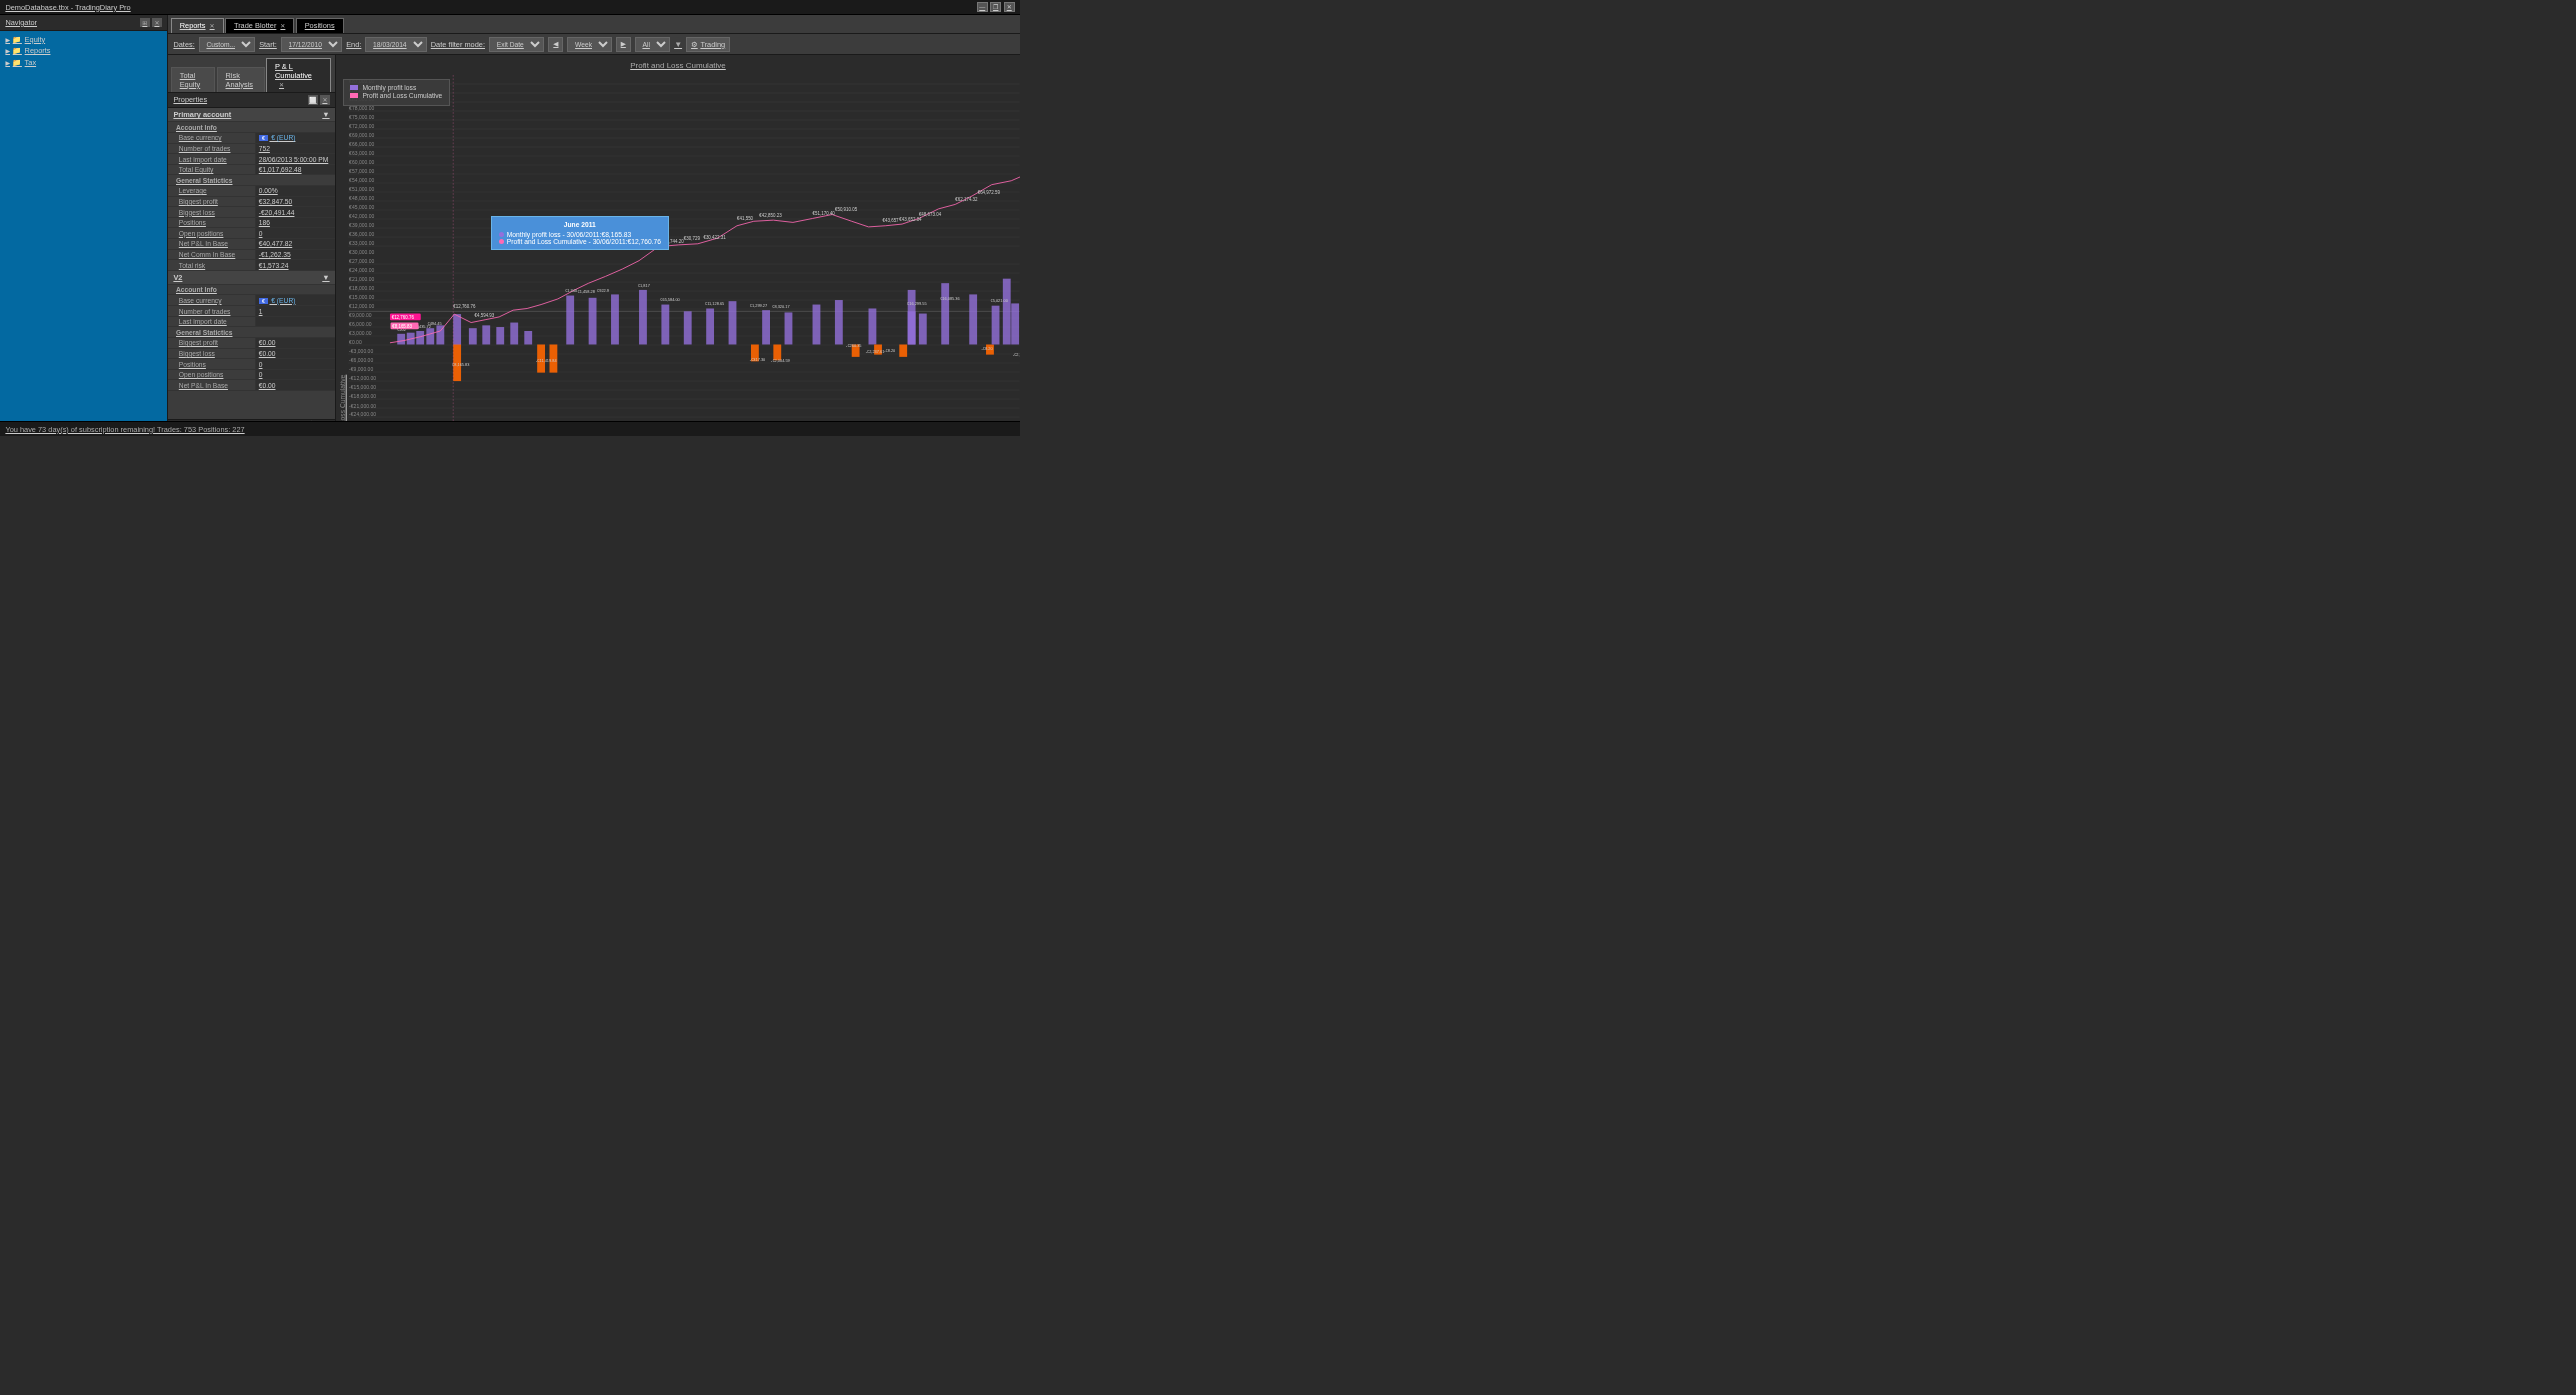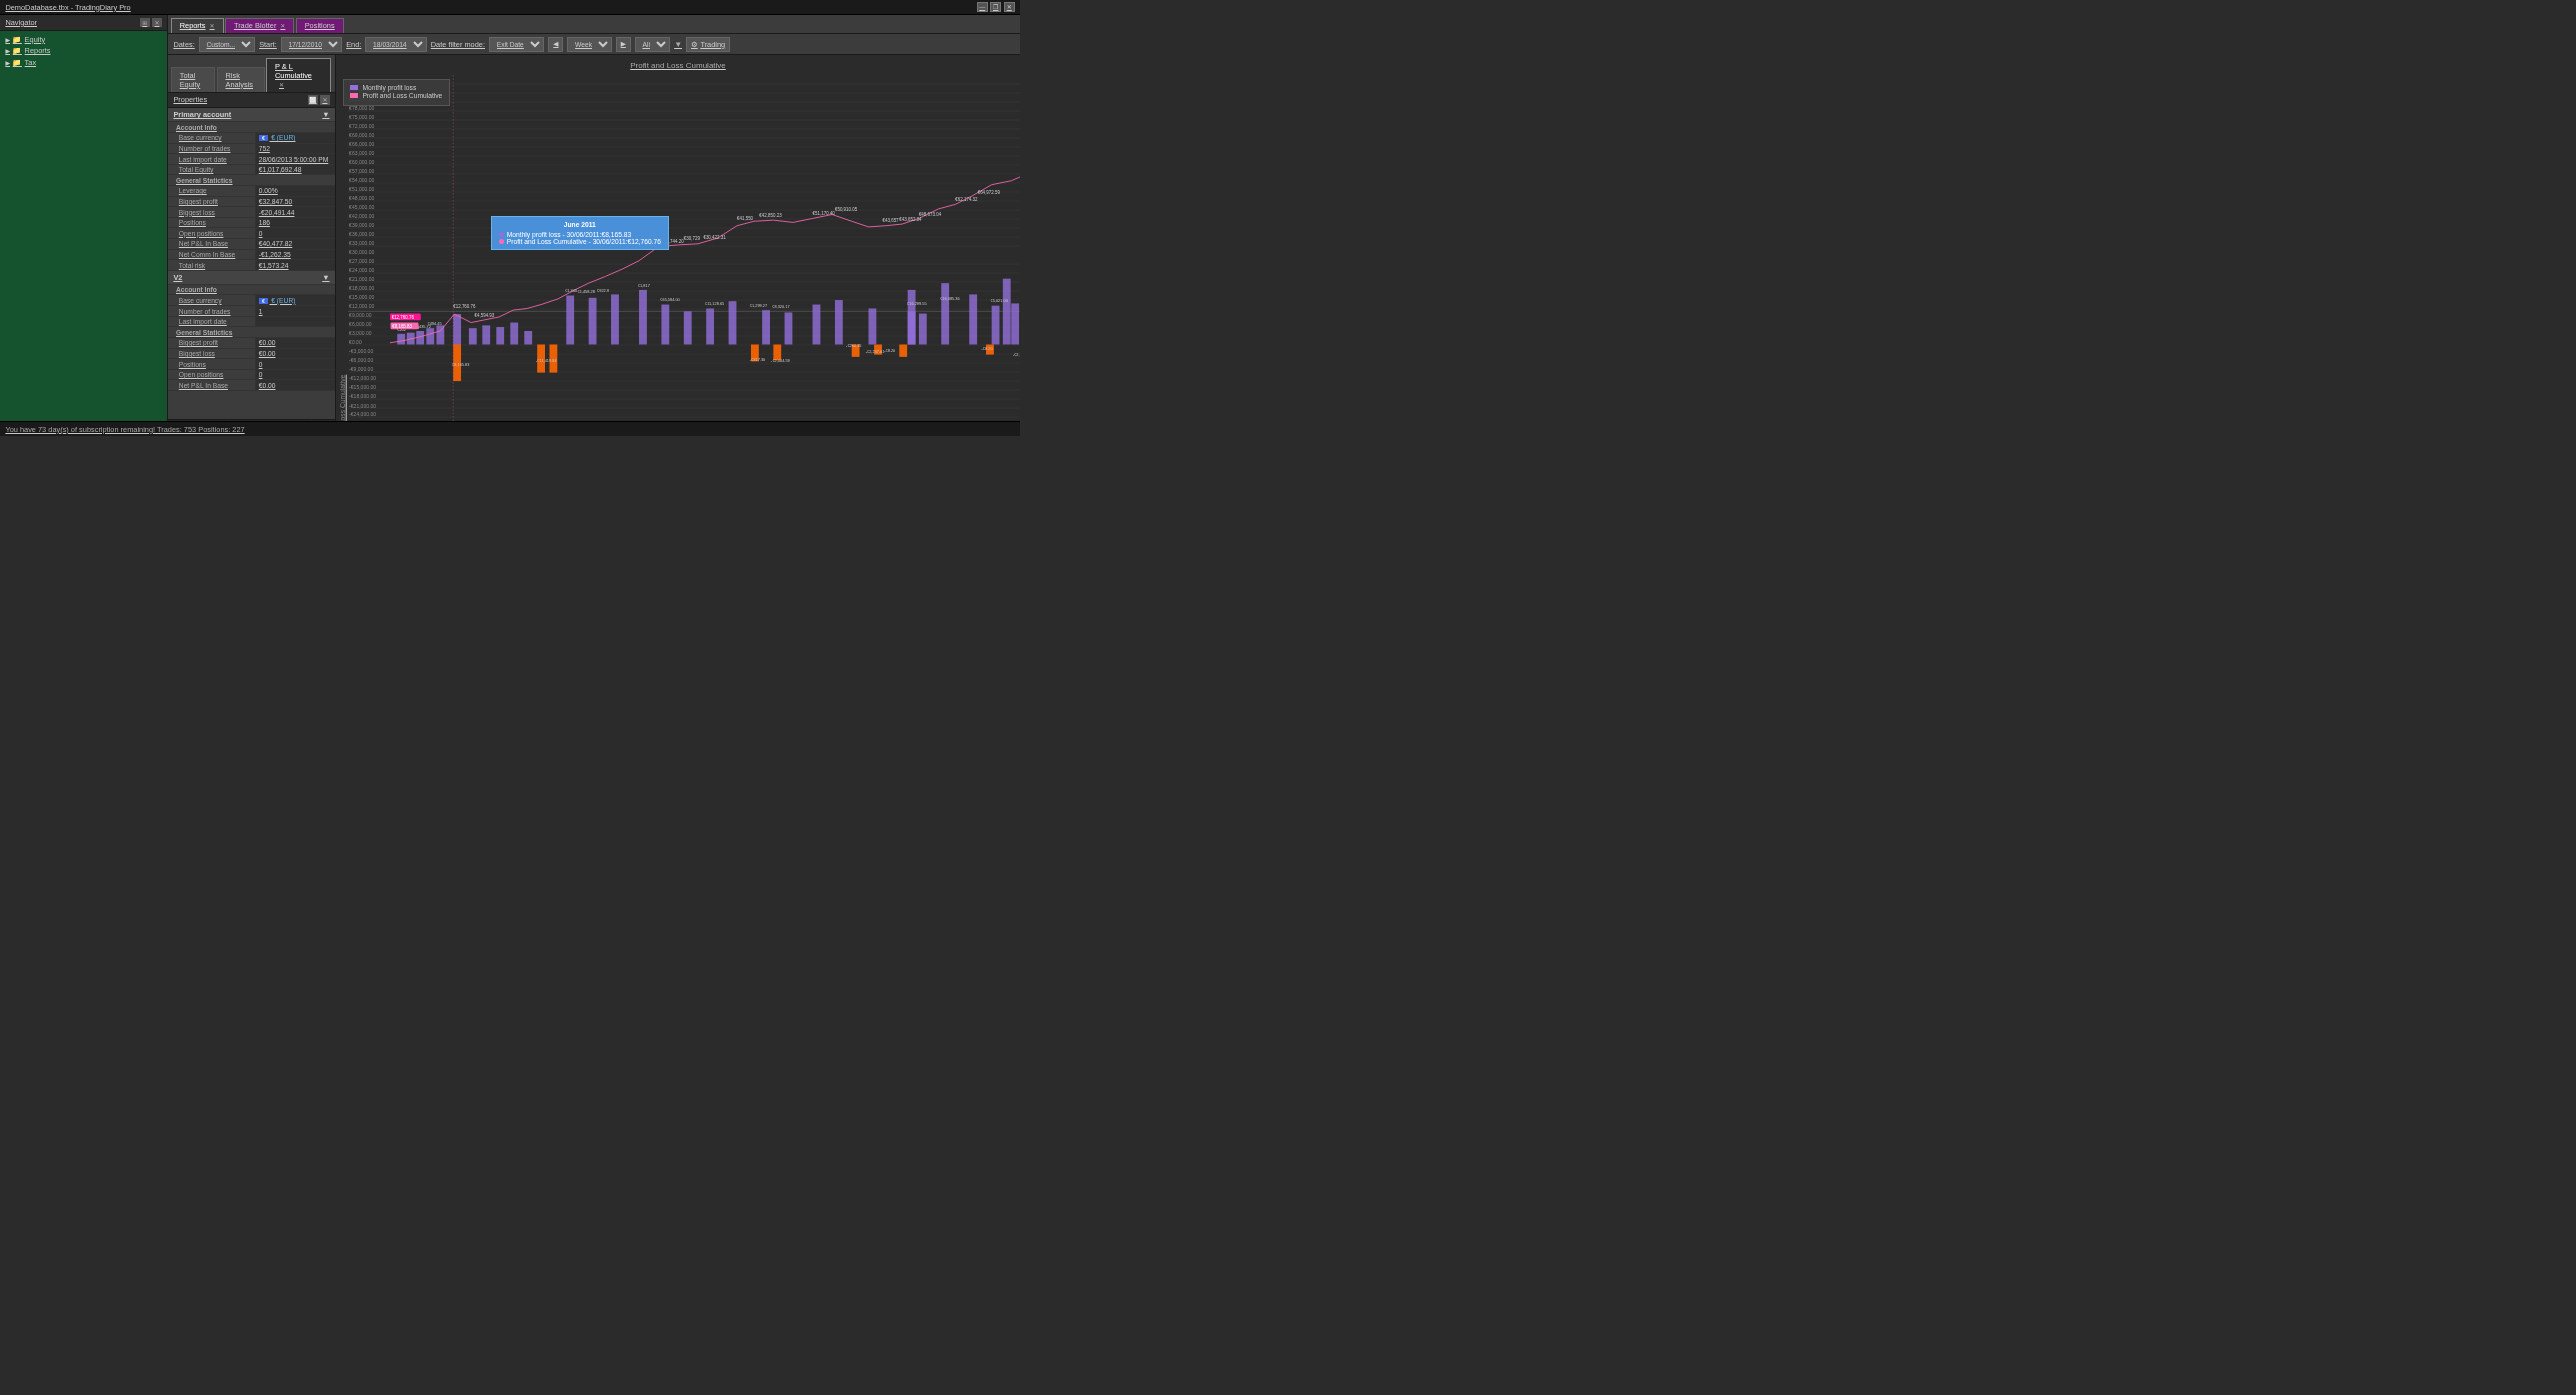--- a/index.html
+++ b/index.html
@@ -17,21 +17,21 @@
     .panel-header { background: #2b2b2b; padding: 2.7px 5.4px; display: flex; align-items: center; justify-content: space-between; border-bottom: 0.7px solid #1a1a1a; font-size: 7.4px; color: #ccc; }
     .panel-header-icons { display: flex; gap: 2.7px; }
     .panel-icon { width: 9.4px; height: 9.4px; background: #555; display: flex; align-items: center; justify-content: center; cursor: pointer; font-size: 6px; color: #aaa; }
     
     .nav-tree { padding: 2.7px 0; }
     .nav-item { display: flex; align-items: center; padding: 1.3px 5.4px; cursor: pointer; color: #ccc; }
     .nav-item .arrow { margin-right: 2.7px; font-size: 6px; }
     
     
     .tabs-bar { background: #3c3c3c; display: flex; align-items: flex-end; padding: 2.7px 2.7px 0; border-bottom: 0.7px solid #1a1a1a; min-height: 19px; }
-    .tab { padding: 2.7px 8px; background: #701a75; border: 0.7px solid #666; border-bottom: none; cursor: pointer; color: #ccc; font-size: 7.4px; display: flex; align-items: center; gap: 4px; margin-right: 1.3px; }
+    .tab { padding: 2.7px 8px; background: #000000; border: 0.7px solid #666; border-bottom: none; cursor: pointer; color: #ccc; font-size: 7.4px; display: flex; align-items: center; gap: 4px; margin-right: 1.3px; }
     .tab.active { background: #3c3c3c; border-color: #888; color: #fff; }
     .tab .tab-close { font-size: 6px; color: #aaa; cursor: pointer; }
     
     
     .toolbar { background: #3c3c3c; padding: 2.7px 5.4px; display: flex; align-items: center; gap: 4px; border-bottom: 0.7px solid #1a1a1a; flex-wrap: wrap; }
     .toolbar-label { color: #ccc; font-size: 7.4px; }
     .toolbar-select { background: #555; border: 0.7px solid #666; color: #ccc; font-size: 6.7px; padding: 1.3px 2.7px; height: 15px; cursor: pointer; }
     .toolbar-btn { background: #555; border: 0.7px solid #666; color: #ccc; font-size: 7.4px; padding: 1.3px 4px; height: 15px; cursor: pointer; display: flex; align-items: center; }
     .nav-arrow { background: #555; border: 0.7px solid #666; color: #ccc; width: 15px; height: 15px; cursor: pointer; display: flex; align-items: center; justify-content: center; font-size: 6.7px; }
     
@@ -68,21 +68,21 @@
     .legend-item { display: flex; align-items: center; gap: 4px; margin-bottom: 1.3px; }
     .legend-color { width: 8px; height: 5.4px; }
     
     
     ::-webkit-scrollbar { width: 5.4px; height: 5.4px; }
     ::-webkit-scrollbar-track { background: #2b2b2b; }
     ::-webkit-scrollbar-thumb { background: #555; }
 
     #full-layout { display: flex; flex-direction: column; height: 448px; width: 1020px; text-decoration: underline; }
     #nav-and-content { display: flex; flex: 1; overflow: hidden; }
-    #nav-panel { width: 168px; min-width: 168px; background: #14532d; border-right: 0.7px solid #1a1a1a; display: flex; flex-direction: column; }
+    #nav-panel { width: 168px; min-width: 168px; background: #0369a1; border-right: 0.7px solid #1a1a1a; display: flex; flex-direction: column; }
     #right-content { flex: 1; display: flex; flex-direction: column; overflow: hidden; }
     #chart-and-props { display: flex; flex: 1; overflow: hidden; }
     #props-panel { width: 168px; min-width: 168px; background: #3c3c3c; border-right: 0.7px solid #1a1a1a; overflow-y: auto; display: flex; flex-direction: column; }
     #chart-right { flex: 1; display: flex; flex-direction: column; overflow: hidden; }
   </style>
 </head>
 <body>
 
 <div id="full-layout">
 

